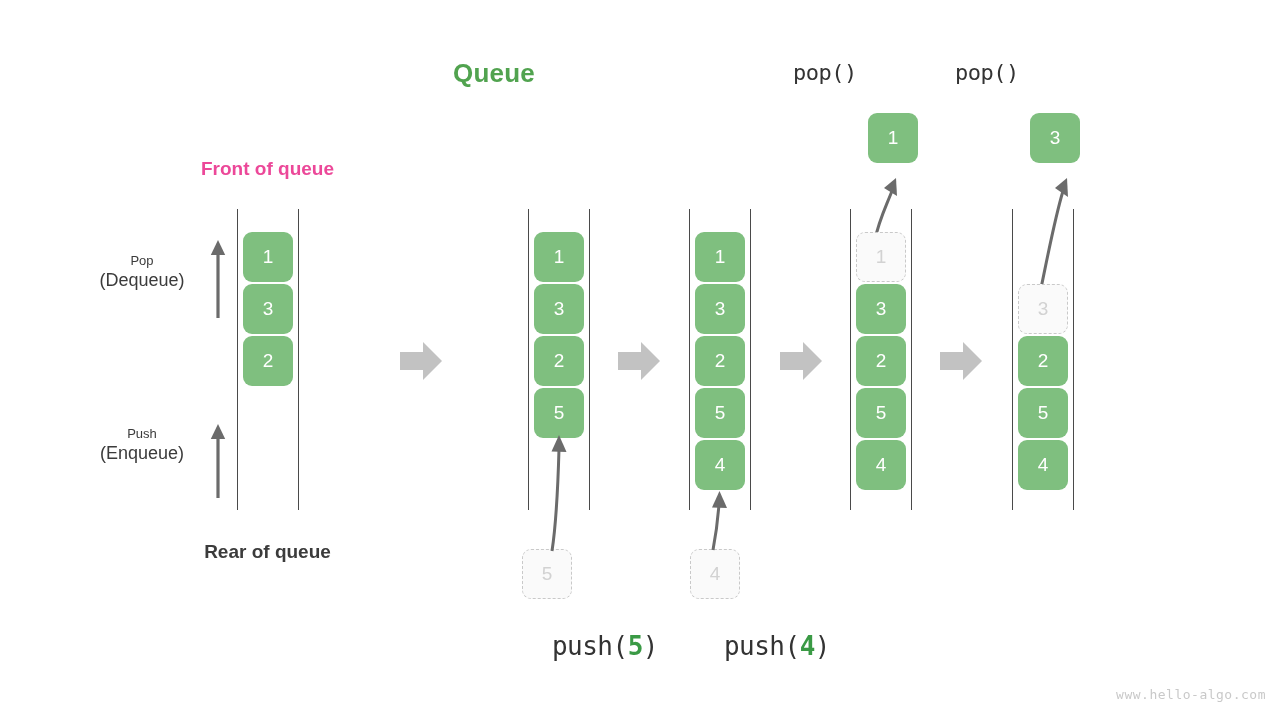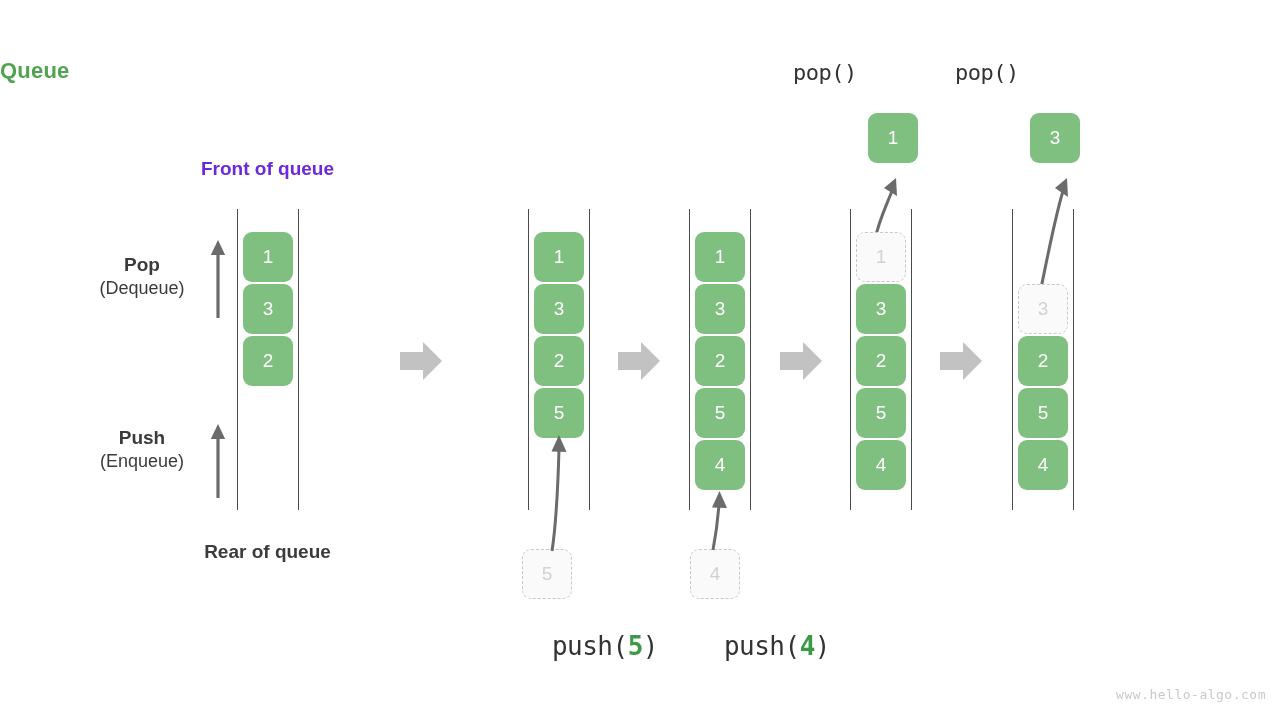--- a/index.html
+++ b/index.html
@@ -19,50 +19,50 @@
     position: absolute;
     left: 0; top: 0;
     width: 1280px;
     height: 720px;
   }
   .abs { position: absolute; }
 
   
   .title-queue {
     left: 0; top: 58px; width: 535px;
-    text-align: left;
-    font-size: 22px;
+    text-align: right;
+    font-size: 26px;
     font-weight: bold;
     color: #51a34f;
     letter-spacing: 0.2px;
   }
   .label-front {
     left: 0; top: 158px; width: 535px;
     text-align: center;
     font-size: 19px;
     font-weight: bold;
-    color: #6d28d9;
+    color: #ec4899;
   }
   .label-rear {
     left: 0; top: 541px; width: 535px;
     text-align: center;
     font-size: 19px;
     font-weight: bold;
     color: #3b3b3b;
   }
   .side-label {
     width: 180px;
     text-align: center;
     color: #3b3b3b;
     line-height: 1.32;
   }
   .side-label .big {
     display: block;
-    font-size: 19px;
-    font-weight: bold;
+    font-size: 13px;
+    font-weight: normal;
   }
   .side-label .sub {
     display: block;
     font-size: 18px;
     font-weight: normal;
   }
   .label-pop  { left: 52px; top: 252px; }
   .label-push { left: 52px; top: 425px; text-align: center; }
 
   

